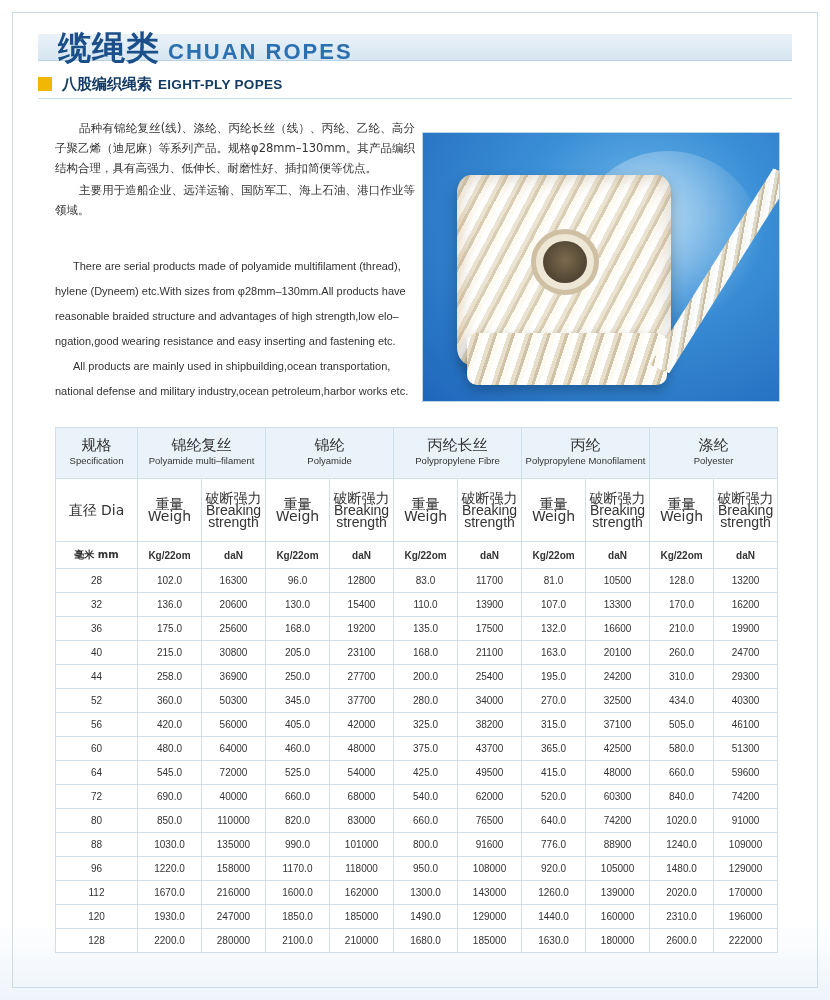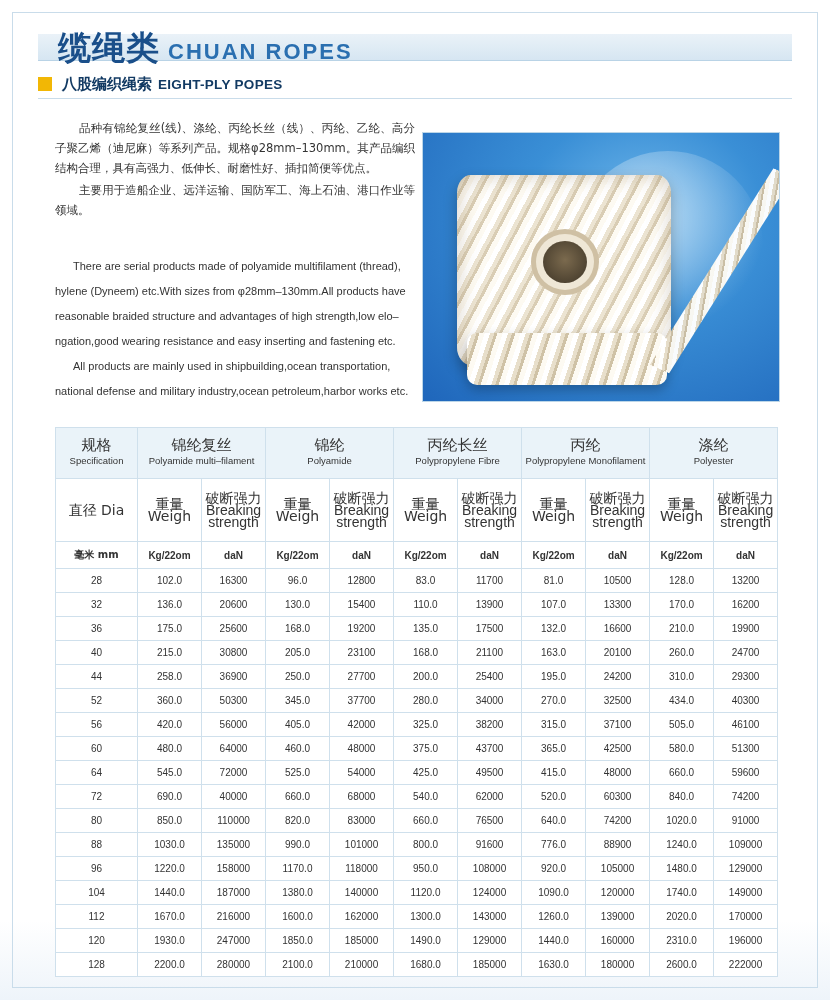--- a/index.html
+++ b/index.html
@@ -587,33 +587,20 @@
             <td>1170.0</td>
             <td>118000</td>
             <td>950.0</td>
             <td>108000</td>
             <td>920.0</td>
             <td>105000</td>
             <td>1480.0</td>
             <td>129000</td>
           </tr>
           <tr class="data-row">
-            <td>104</td>
-            <td>1440.0</td>
-            <td>187000</td>
-            <td>1380.0</td>
-            <td>140000</td>
-            <td>1120.0</td>
-            <td>124000</td>
-            <td>1090.0</td>
-            <td>120000</td>
-            <td>1740.0</td>
-            <td>149000</td>
-          </tr>
-          <tr class="data-row">
             <td>112</td>
             <td>1670.0</td>
             <td>216000</td>
             <td>1600.0</td>
             <td>162000</td>
             <td>1300.0</td>
             <td>143000</td>
             <td>1260.0</td>
             <td>139000</td>
             <td>2020.0</td>

